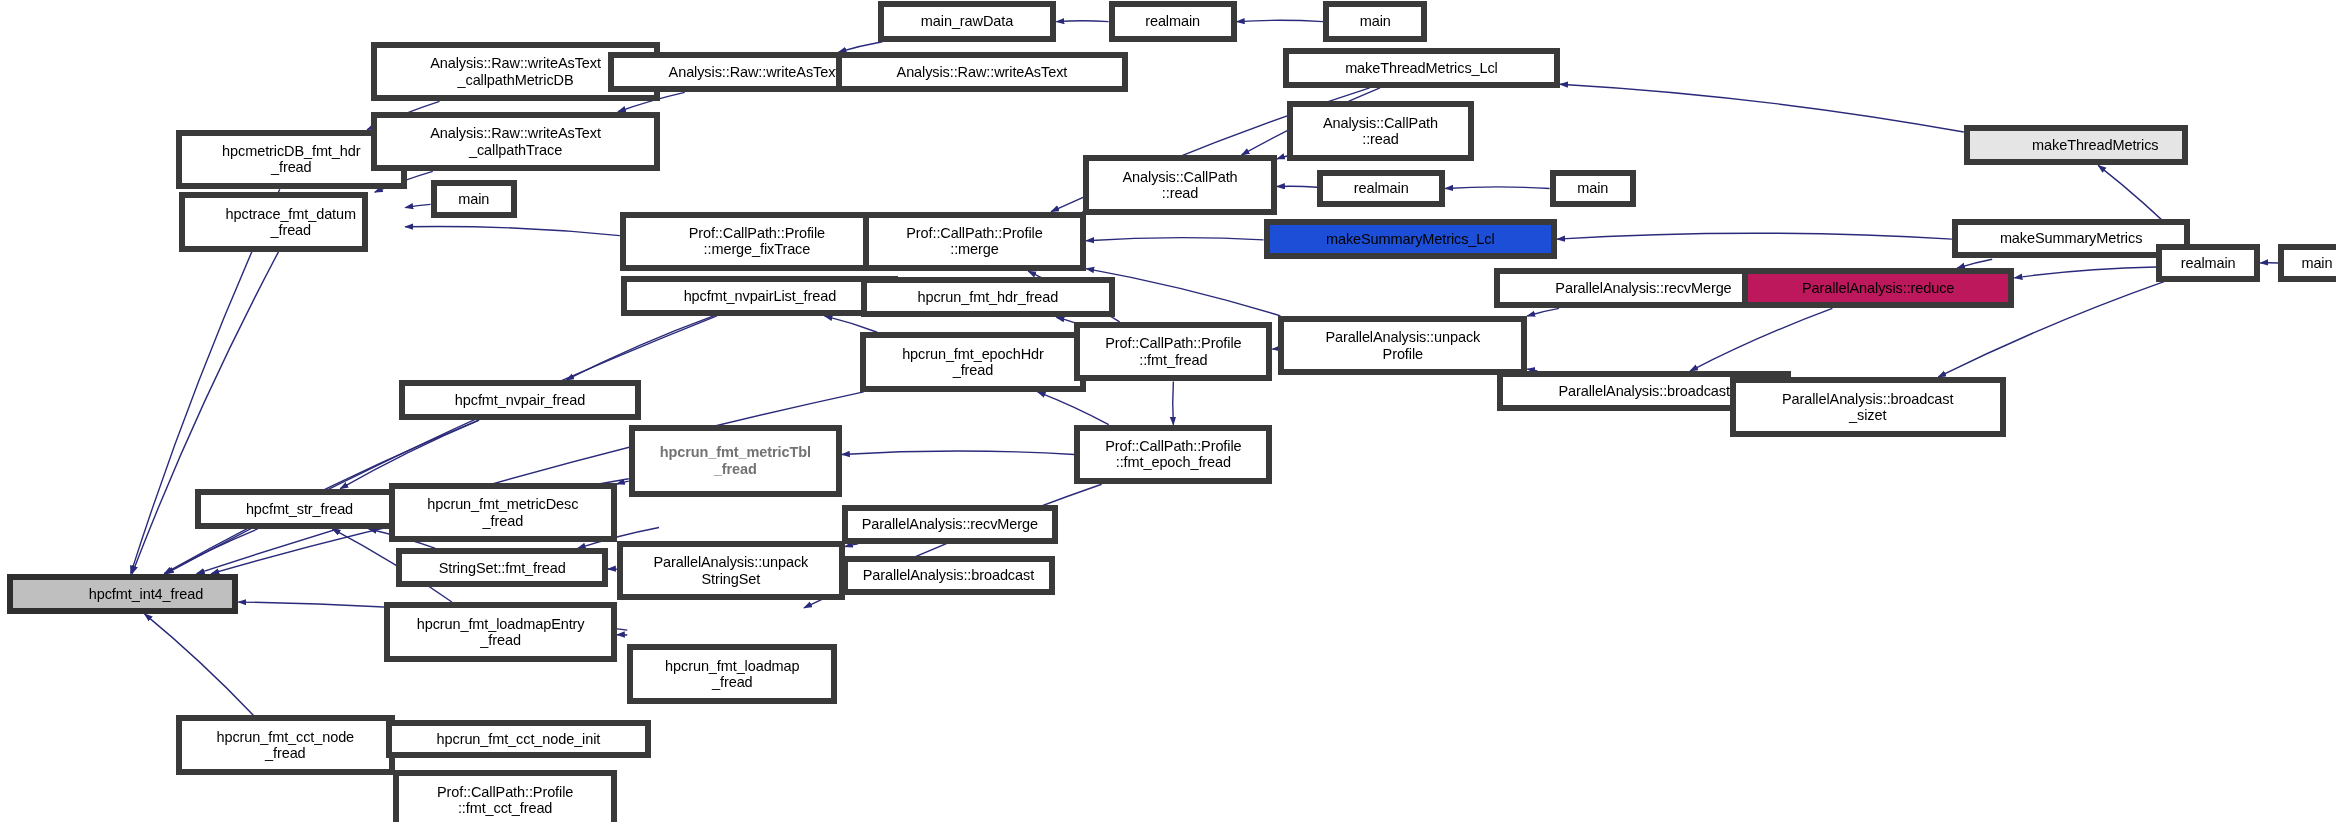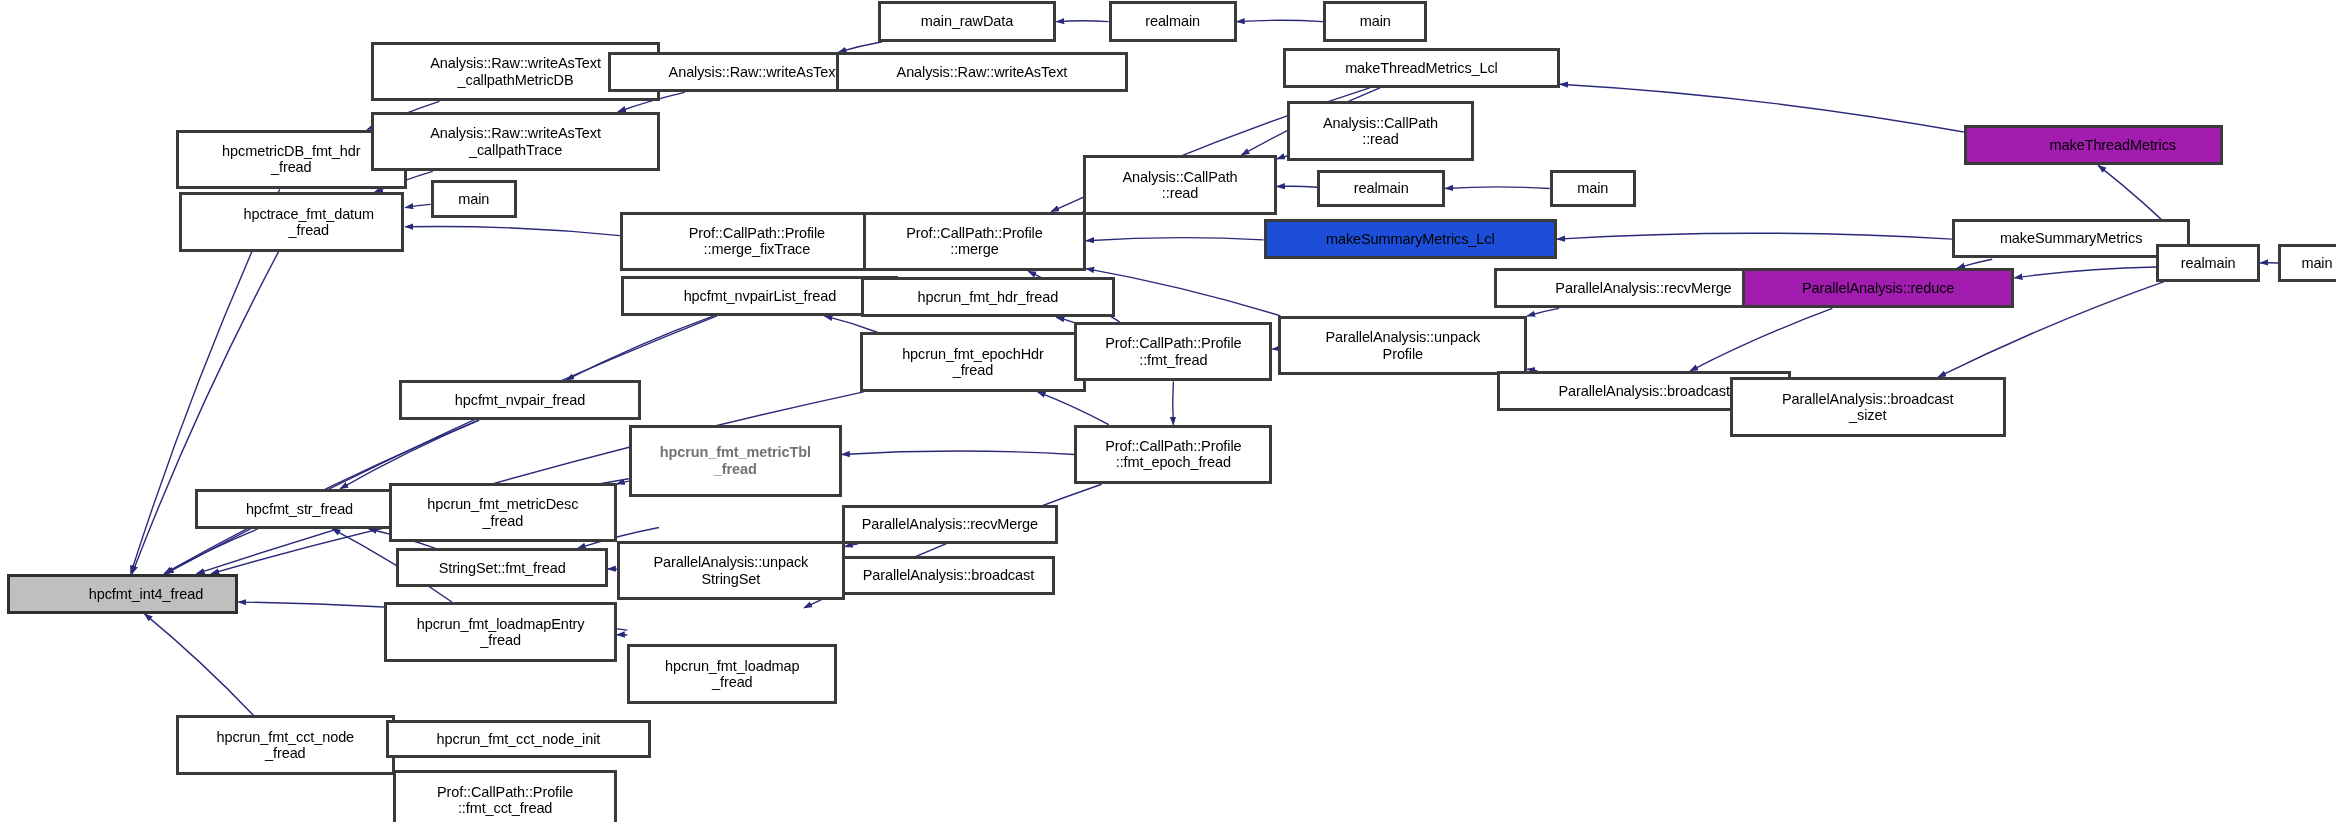--- a/index.html
+++ b/index.html
@@ -20,21 +20,21 @@
     position: absolute;
     left: 0;
     top: 0;
     width: 2336px;
     height: 822px;
     pointer-events: none;
   }
   .gnode {
     position: absolute;
     box-sizing: border-box;
-    border: 3px solid #737373;
+    border: 6px solid #737373;
     background: #ffffff;
     color: #000000;
     font-size: 14.5px;
     line-height: 1.12;
     display: flex;
     align-items: center;
     justify-content: center;
     text-align: center;
     white-space: pre-line;
     letter-spacing: -0.1px;
@@ -132,21 +132,21 @@
 _fread</span></div>
     <div class="gnode" style="left: 371.01px; top: 41.72px; width: 289.06px; height: 59.6px; border-color: rgb(58, 58, 58); background: rgb(255, 255, 255); color: rgb(0, 0, 0);"><span class="nlabel">Analysis::Raw::writeAsText
 _callpathMetricDB</span></div>
     <div class="gnode" style="left: 371.01px; top: 111.75px; width: 289.06px; height: 59.6px; border-color: rgb(58, 58, 58); background: rgb(255, 255, 255); color: rgb(0, 0, 0);"><span class="nlabel">Analysis::Raw::writeAsText
 _callpathTrace</span></div>
     <div class="gnode" style="left: 607.92px; top: 52.15px; width: 292.04px; height: 40.23px; border-color: rgb(58, 58, 58); background: rgb(255, 255, 255); color: rgb(0, 0, 0);"><span class="nlabel">Analysis::Raw::writeAsText</span></div>
     <div class="gnode" style="left: 835.89px; top: 52.15px; width: 292.04px; height: 40.23px; border-color: rgb(58, 58, 58); background: rgb(255, 255, 255); color: rgb(0, 0, 0);"><span class="nlabel">Analysis::Raw::writeAsText</span></div>
     <div class="gnode" style="left: 877.61px; top: 1.49px; width: 178.8px; height: 40.23px; border-color: rgb(58, 58, 58); background: rgb(255, 255, 255); color: rgb(0, 0, 0);"><span class="nlabel">main_rawData</span></div>
     <div class="gnode" style="left: 1108.56px; top: 1.49px; width: 128.14px; height: 40.23px; border-color: rgb(58, 58, 58); background: rgb(255, 255, 255); color: rgb(0, 0, 0);"><span class="nlabel">realmain</span></div>
     <div class="gnode" style="left: 1323.12px; top: 1.49px; width: 104.3px; height: 40.23px; border-color: rgb(58, 58, 58); background: rgb(255, 255, 255); color: rgb(0, 0, 0);"><span class="nlabel">main</span></div>
-    <div class="gnode" style="left: 178.8px; top: 192.21px; width: 225px; height: 59.6px; border-color: rgb(58, 58, 58); background: rgb(255, 255, 255); color: rgb(0, 0, 0); padding-left: 35px;"><span class="nlabel">hpctrace_fmt_datum
+    <div class="gnode" style="left: 178.8px; top: 192.21px; width: 189px; height: 59.6px; border-color: rgb(58, 58, 58); background: rgb(255, 255, 255); color: rgb(0, 0, 0); padding-left: 35px;"><span class="nlabel">hpctrace_fmt_datum
 _fread</span></div>
     <div class="gnode" style="left: 430.61px; top: 180.29px; width: 86.42px; height: 37.25px; border-color: rgb(58, 58, 58); background: rgb(255, 255, 255); color: rgb(0, 0, 0);"><span class="nlabel">main</span></div>
     <div class="gnode" style="left: 619.84px; top: 211.58px; width: 274.16px; height: 59.6px; border-color: rgb(58, 58, 58); background: rgb(255, 255, 255); color: rgb(0, 0, 0);"><span class="nlabel">Prof::CallPath::Profile
 ::merge_fixTrace</span></div>
     <div class="gnode" style="left: 862.71px; top: 211.58px; width: 223.5px; height: 59.6px; border-color: rgb(58, 58, 58); background: rgb(255, 255, 255); color: rgb(0, 0, 0);"><span class="nlabel">Prof::CallPath::Profile
 ::merge</span></div>
     <div class="gnode" style="left: 1083.23px; top: 154.96px; width: 193.7px; height: 59.6px; border-color: rgb(58, 58, 58); background: rgb(255, 255, 255); color: rgb(0, 0, 0);"><span class="nlabel">Analysis::CallPath
 ::read</span></div>
     <div class="gnode" style="left: 1287.36px; top: 101.32px; width: 186.25px; height: 59.6px; border-color: rgb(58, 58, 58); background: rgb(255, 255, 255); color: rgb(0, 0, 0);"><span class="nlabel">Analysis::CallPath
 ::read</span></div>
@@ -157,24 +157,24 @@
     <div class="gnode" style="left: 621.33px; top: 275.65px; width: 277.14px; height: 40.23px; border-color: rgb(58, 58, 58); background: rgb(255, 255, 255); color: rgb(0, 0, 0);"><span class="nlabel">hpcfmt_nvpairList_fread</span></div>
     <div class="gnode" style="left: 861.22px; top: 277.14px; width: 253.3px; height: 40.23px; border-color: rgb(58, 58, 58); background: rgb(255, 255, 255); color: rgb(0, 0, 0);"><span class="nlabel">hpcrun_fmt_hdr_fread</span></div>
     <div class="gnode" style="left: 859.73px; top: 332.27px; width: 226.48px; height: 59.6px; border-color: rgb(58, 58, 58); background: rgb(255, 255, 255); color: rgb(0, 0, 0);"><span class="nlabel">hpcrun_fmt_epochHdr
 _fread</span></div>
     <div class="gnode" style="left: 1074.29px; top: 321.84px; width: 198.17px; height: 59.6px; border-color: rgb(58, 58, 58); background: rgb(255, 255, 255); color: rgb(0, 0, 0);"><span class="nlabel">Prof::CallPath::Profile
 ::fmt_fread</span></div>
     <div class="gnode" style="left: 1278.42px; top: 315.88px; width: 248.83px; height: 59.6px; border-color: rgb(58, 58, 58); background: rgb(255, 255, 255); color: rgb(0, 0, 0);"><span class="nlabel">ParallelAnalysis::unpack
 Profile</span></div>
     <div class="gnode" style="left: 1494.47px; top: 268.2px; width: 298px; height: 40.23px; border-color: rgb(58, 58, 58); background: rgb(255, 255, 255); color: rgb(0, 0, 0);"><span class="nlabel">ParallelAnalysis::recvMerge</span></div>
     <div class="gnode" style="left: 1497.45px; top: 371.01px; width: 293.53px; height: 40.23px; border-color: rgb(58, 58, 58); background: rgb(255, 255, 255); color: rgb(0, 0, 0);"><span class="nlabel">ParallelAnalysis::broadcast</span></div>
-    <div class="gnode" style="left: 1741.81px; top: 268.2px; width: 272.67px; height: 40.23px; border-color: rgb(58, 58, 58); background: #a21caf; color: rgb(0, 0, 0);"><span class="nlabel">ParallelAnalysis::reduce</span></div>
+    <div class="gnode" style="left: 1741.81px; top: 268.2px; width: 272.67px; height: 40.23px; border-color: rgb(58, 58, 58); background: #be185d; color: rgb(0, 0, 0);"><span class="nlabel">ParallelAnalysis::reduce</span></div>
     <div class="gnode" style="left: 1729.89px; top: 376.97px; width: 275.65px; height: 59.6px; border-color: rgb(58, 58, 58); background: rgb(255, 255, 255); color: rgb(0, 0, 0);"><span class="nlabel">ParallelAnalysis::broadcast
 _sizet</span></div>
-    <div class="gnode" style="left: 1963.82px; top: 125.16px; width: 259px; height: 40.23px; border-color: rgb(58, 58, 58); background: #a21caf; color: rgb(0, 0, 0); padding-left: 39px;"><span class="nlabel">makeThreadMetrics</span></div>
+    <div class="gnode" style="left: 1963.82px; top: 125.16px; width: 224px; height: 40.23px; border-color: rgb(58, 58, 58); background: #e5e5e5; color: rgb(0, 0, 0); padding-left: 39px;"><span class="nlabel">makeThreadMetrics</span></div>
     <div class="gnode" style="left: 1951.9px; top: 219.03px; width: 238.4px; height: 39px; border-color: rgb(58, 58, 58); background: rgb(255, 255, 255); color: rgb(0, 0, 0);"><span class="nlabel">makeSummaryMetrics</span></div>
     <div class="gnode" style="left: 2156.03px; top: 244.36px; width: 104.3px; height: 37.25px; border-color: rgb(58, 58, 58); background: rgb(255, 255, 255); color: rgb(0, 0, 0);"><span class="nlabel">realmain</span></div>
     <div class="gnode" style="left: 2278.21px; top: 244.36px; width: 77.48px; height: 37.25px; border-color: rgb(58, 58, 58); background: rgb(255, 255, 255); color: rgb(0, 0, 0);"><span class="nlabel">main</span></div>
     <div class="gnode" style="left: 399.32px; top: 379.95px; width: 241.38px; height: 40.23px; border-color: rgb(58, 58, 58); background: rgb(255, 255, 255); color: rgb(0, 0, 0);"><span class="nlabel">hpcfmt_nvpair_fread</span></div>
     <div class="gnode" style="left: 628.78px; top: 424.65px; width: 213.07px; height: 72px; border-color: rgb(58, 58, 58); background: rgb(255, 255, 255); color: #737373; font-weight: bold;"><span class="nlabel">hpcrun_fmt_metricTbl
 _fread</span></div>
     <div class="gnode" style="left: 1074.29px; top: 424.65px; width: 198.17px; height: 59.6px; border-color: rgb(58, 58, 58); background: rgb(255, 255, 255); color: rgb(0, 0, 0);"><span class="nlabel">Prof::CallPath::Profile
 ::fmt_epoch_fread</span></div>
     <div class="gnode" style="left: 195.19px; top: 488.72px; width: 208.6px; height: 40.23px; border-color: rgb(58, 58, 58); background: rgb(255, 255, 255); color: rgb(0, 0, 0);"><span class="nlabel">hpcfmt_str_fread</span></div>
     <div class="gnode" style="left: 388.89px; top: 482.76px; width: 227.97px; height: 59.6px; border-color: rgb(58, 58, 58); background: rgb(255, 255, 255); color: rgb(0, 0, 0);"><span class="nlabel">hpcrun_fmt_metricDesc

